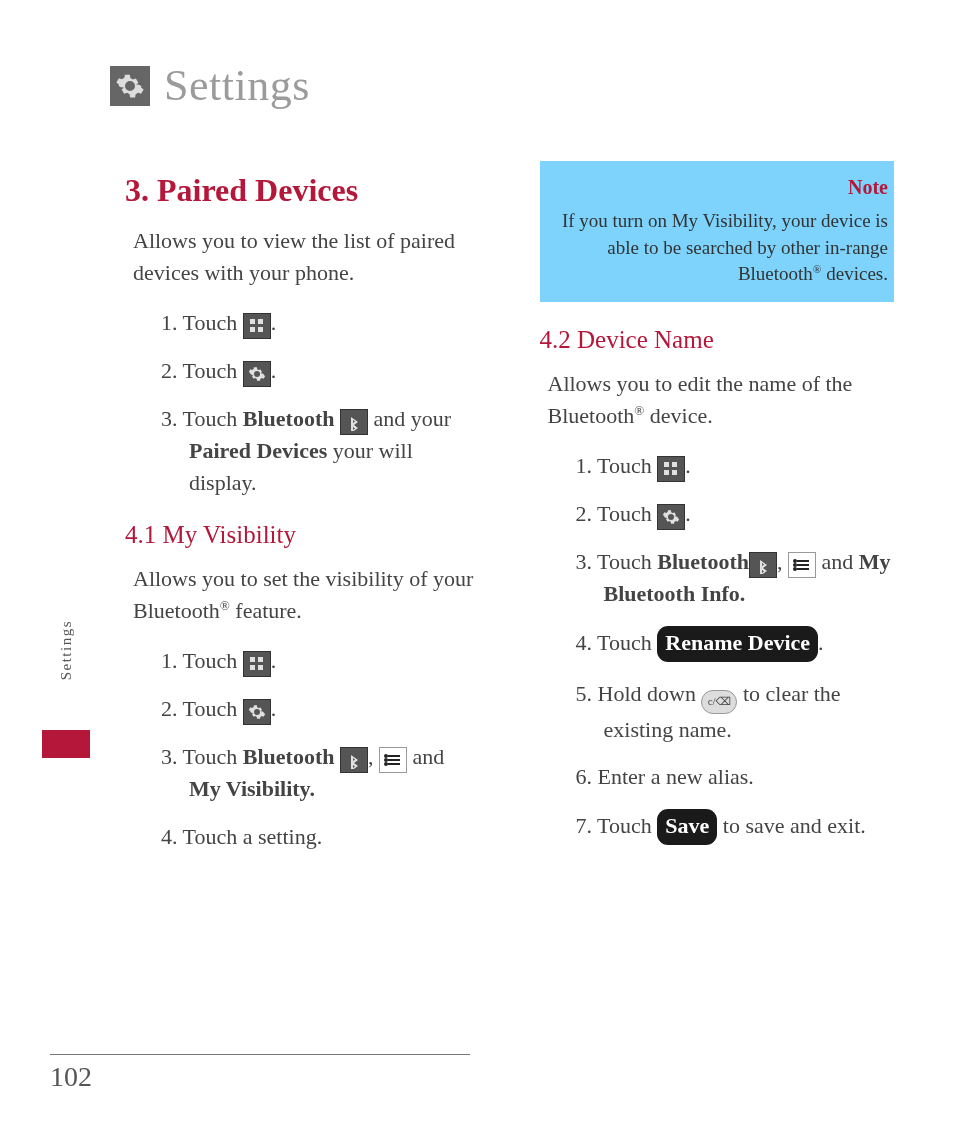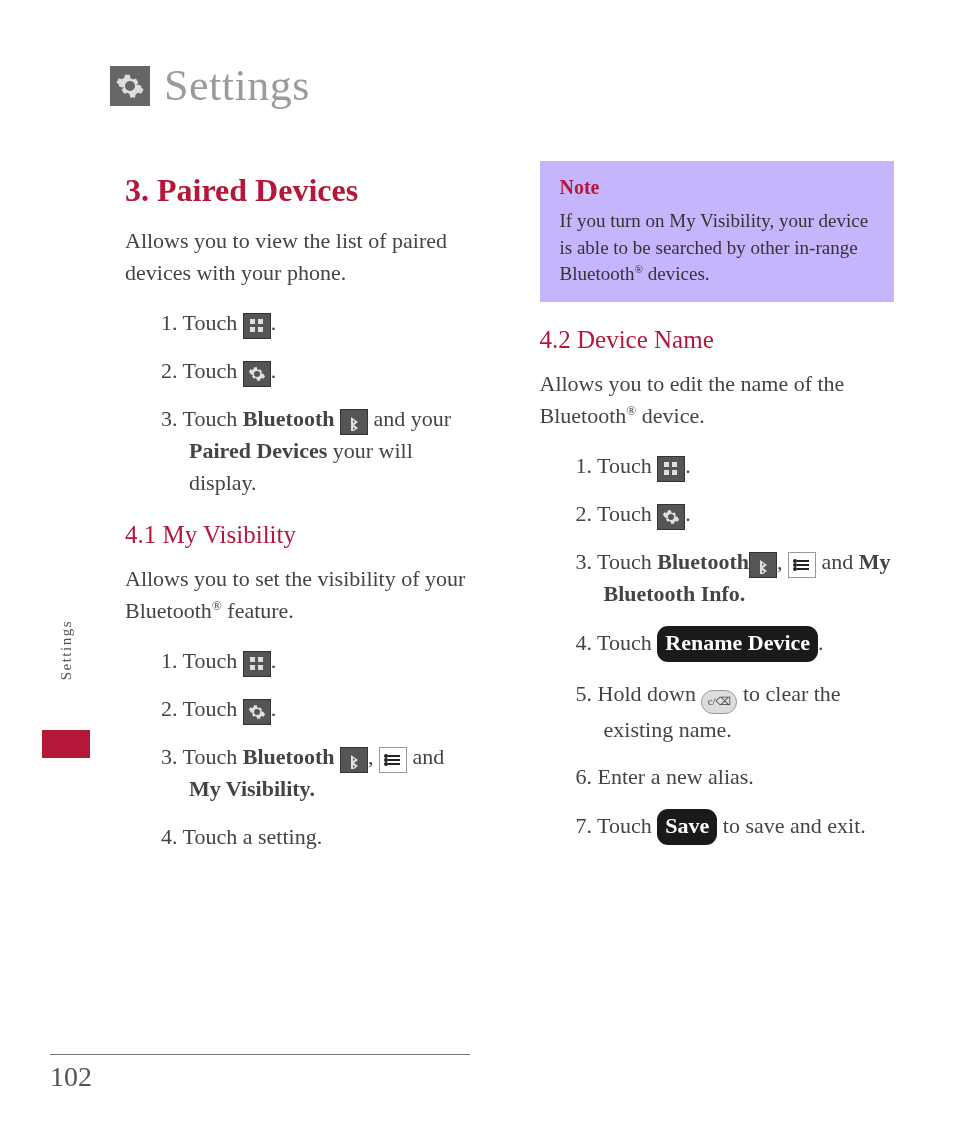--- a/index.html
+++ b/index.html
@@ -44,21 +44,21 @@
     font-weight: bold;
     font-size: 32px;
     margin: 6px 0 12px;
   }
   .h-sub {
     color: #b5173a;
     font-weight: normal;
     font-size: 25px;
     margin: 18px 0 10px;
   }
-  .body-p { margin-bottom: 18px; color: #444; }
+  .body-p { margin-bottom: 18px; color: #444; margin-left: 8px; }
   .steps { list-style: none; padding-left: 0; }
   .steps li {
     margin-bottom: 16px;
     padding-left: 28px;
     text-indent: -28px;
     color: #444;
     margin-left: 36px;
   }
   .sub { display: block; padding-left: 28px; text-indent: 0; }
   .bold { font-weight: bold; }
@@ -93,23 +93,24 @@
   .pill-btn {
     display: inline-block;
     background: #1a1a1a;
     color: #fff;
     padding: 1px 8px 3px;
     border-radius: 11px;
     font-weight: bold;
     text-indent: 0;
   }
   .note-box {
-    background: #c4b5fd;
-    padding: 12px 20px 14px;
+    background: #7dd3fc;
+    padding: 12px 6px 14px;
     margin-bottom: 20px;
+    text-align: right;
   }
   .note-title {
     color: #b5173a;
     font-weight: bold;
     font-size: 20px;
     margin-bottom: 6px;
   }
   .note-body { font-size: 19px; line-height: 1.4; color: #333; }
   sup.reg { font-size: 0.6em; vertical-align: super; }
   .side-tab {

